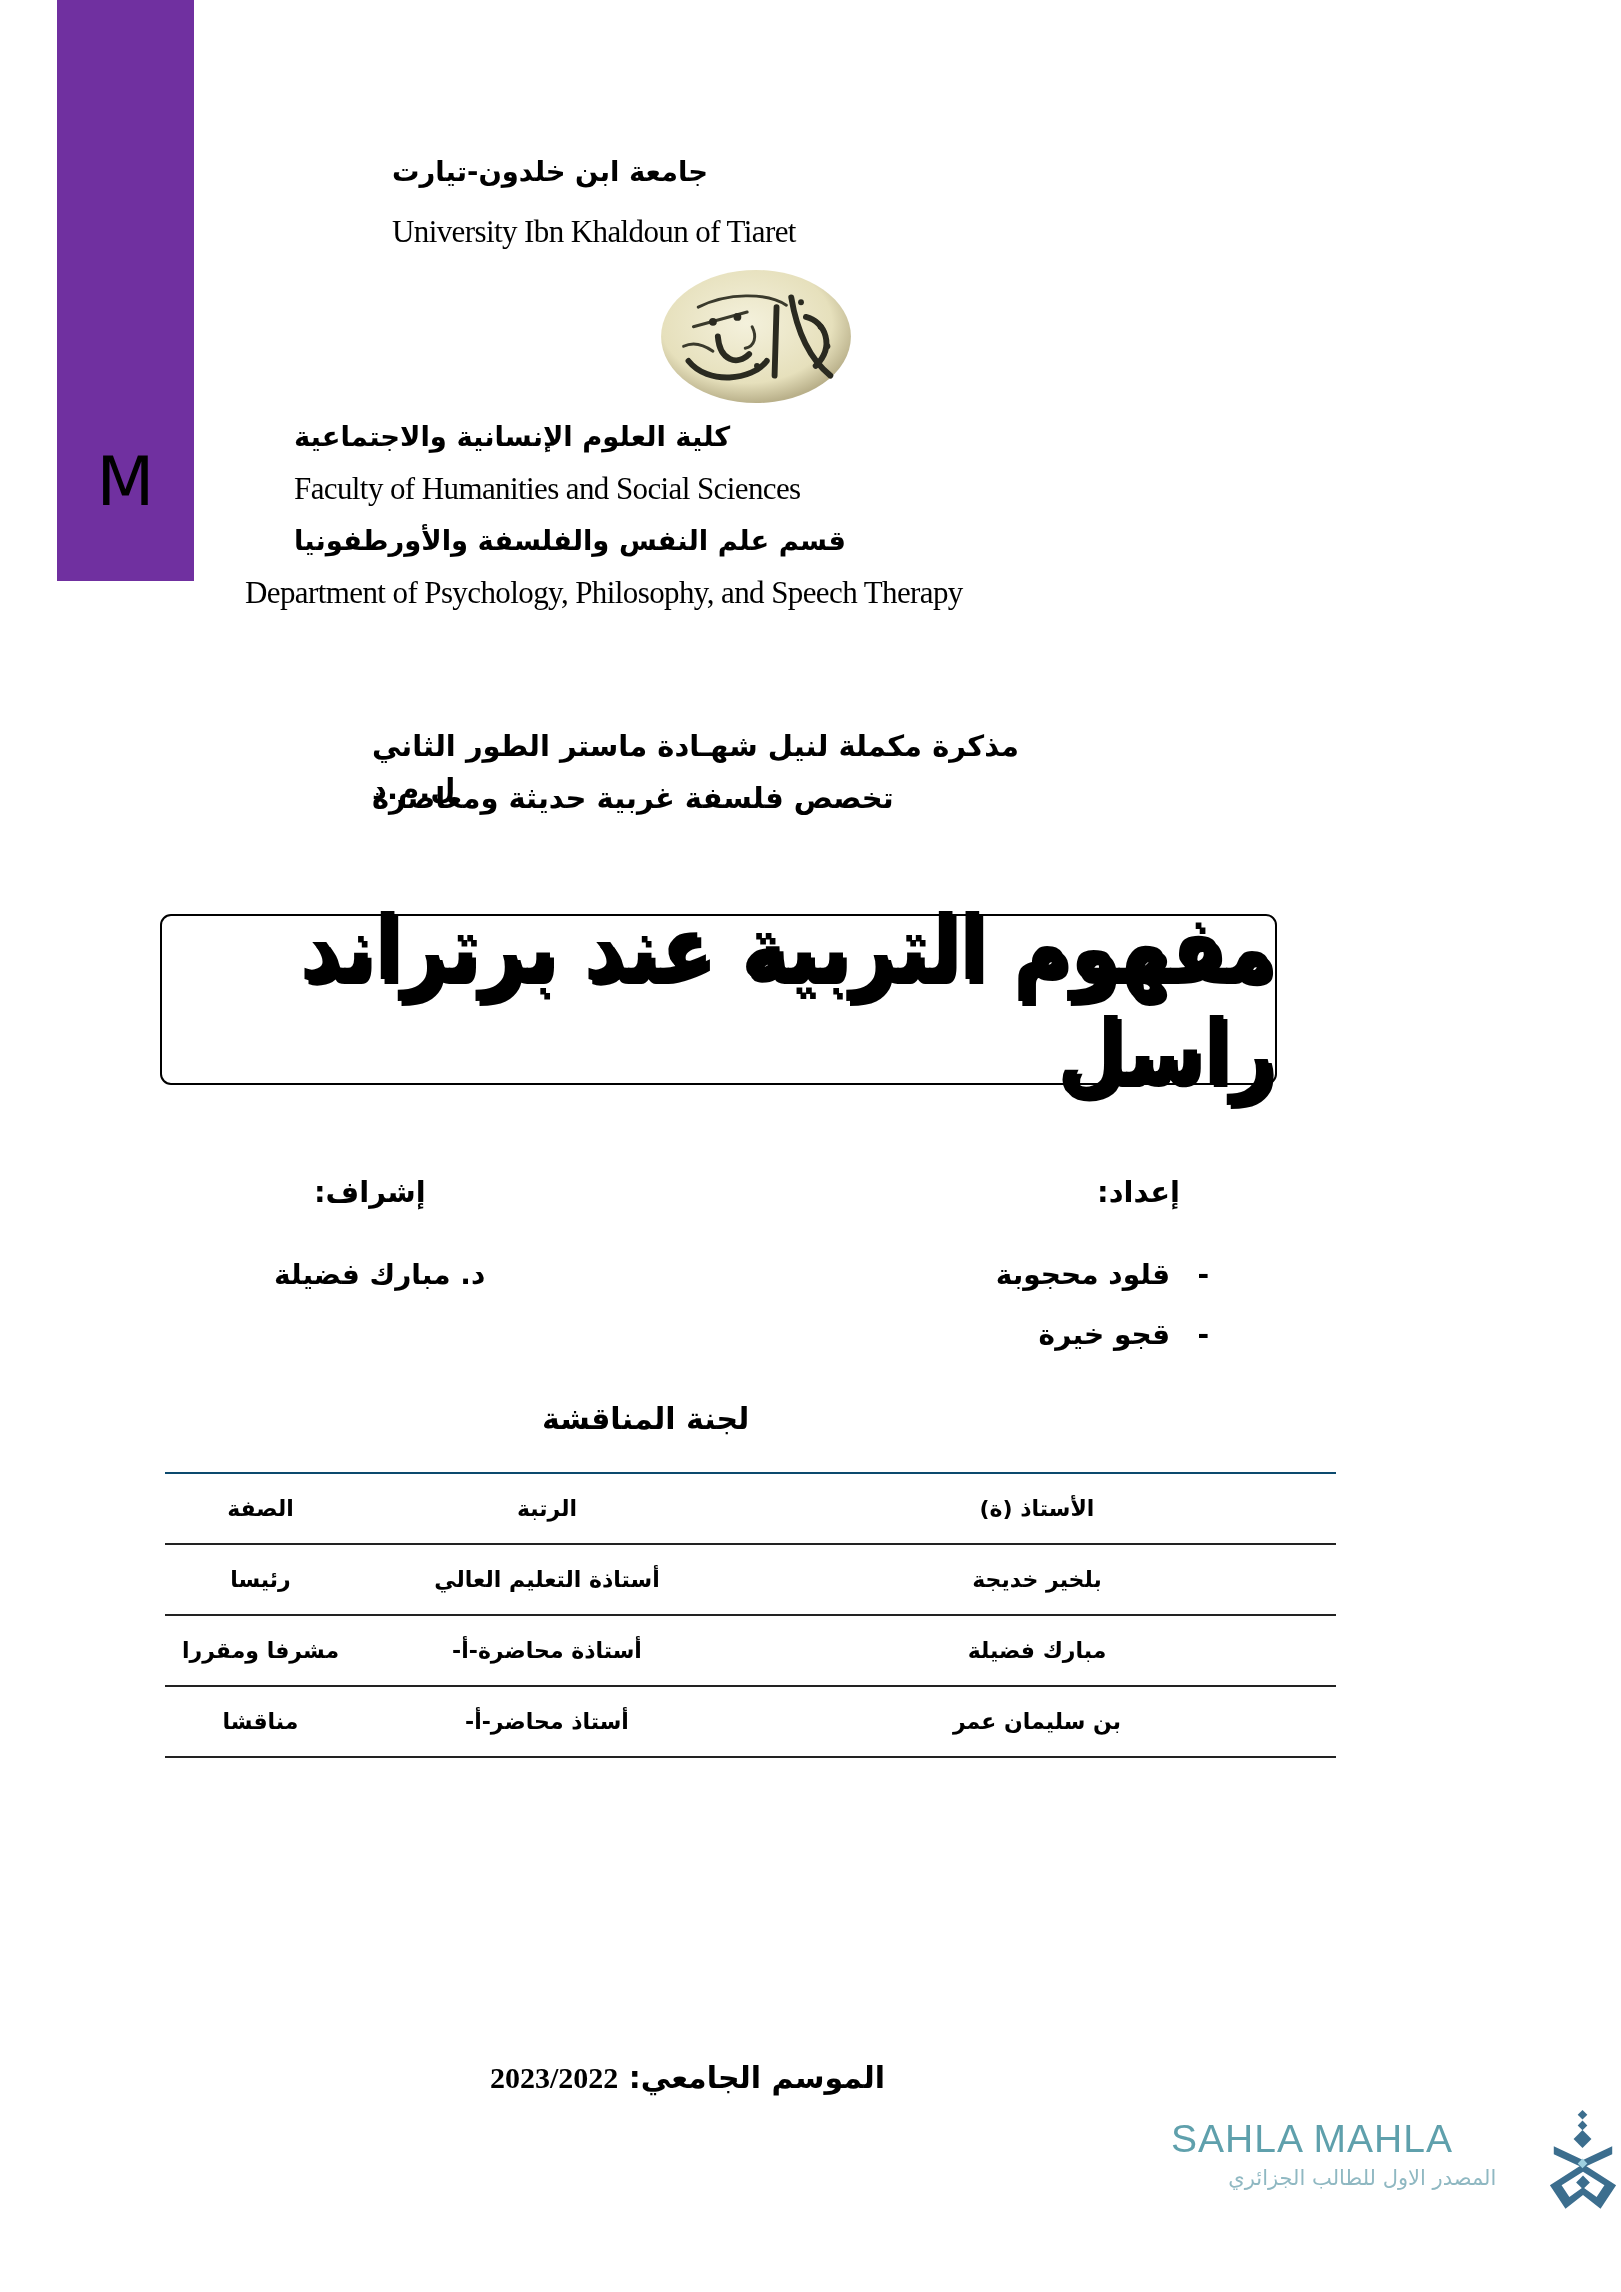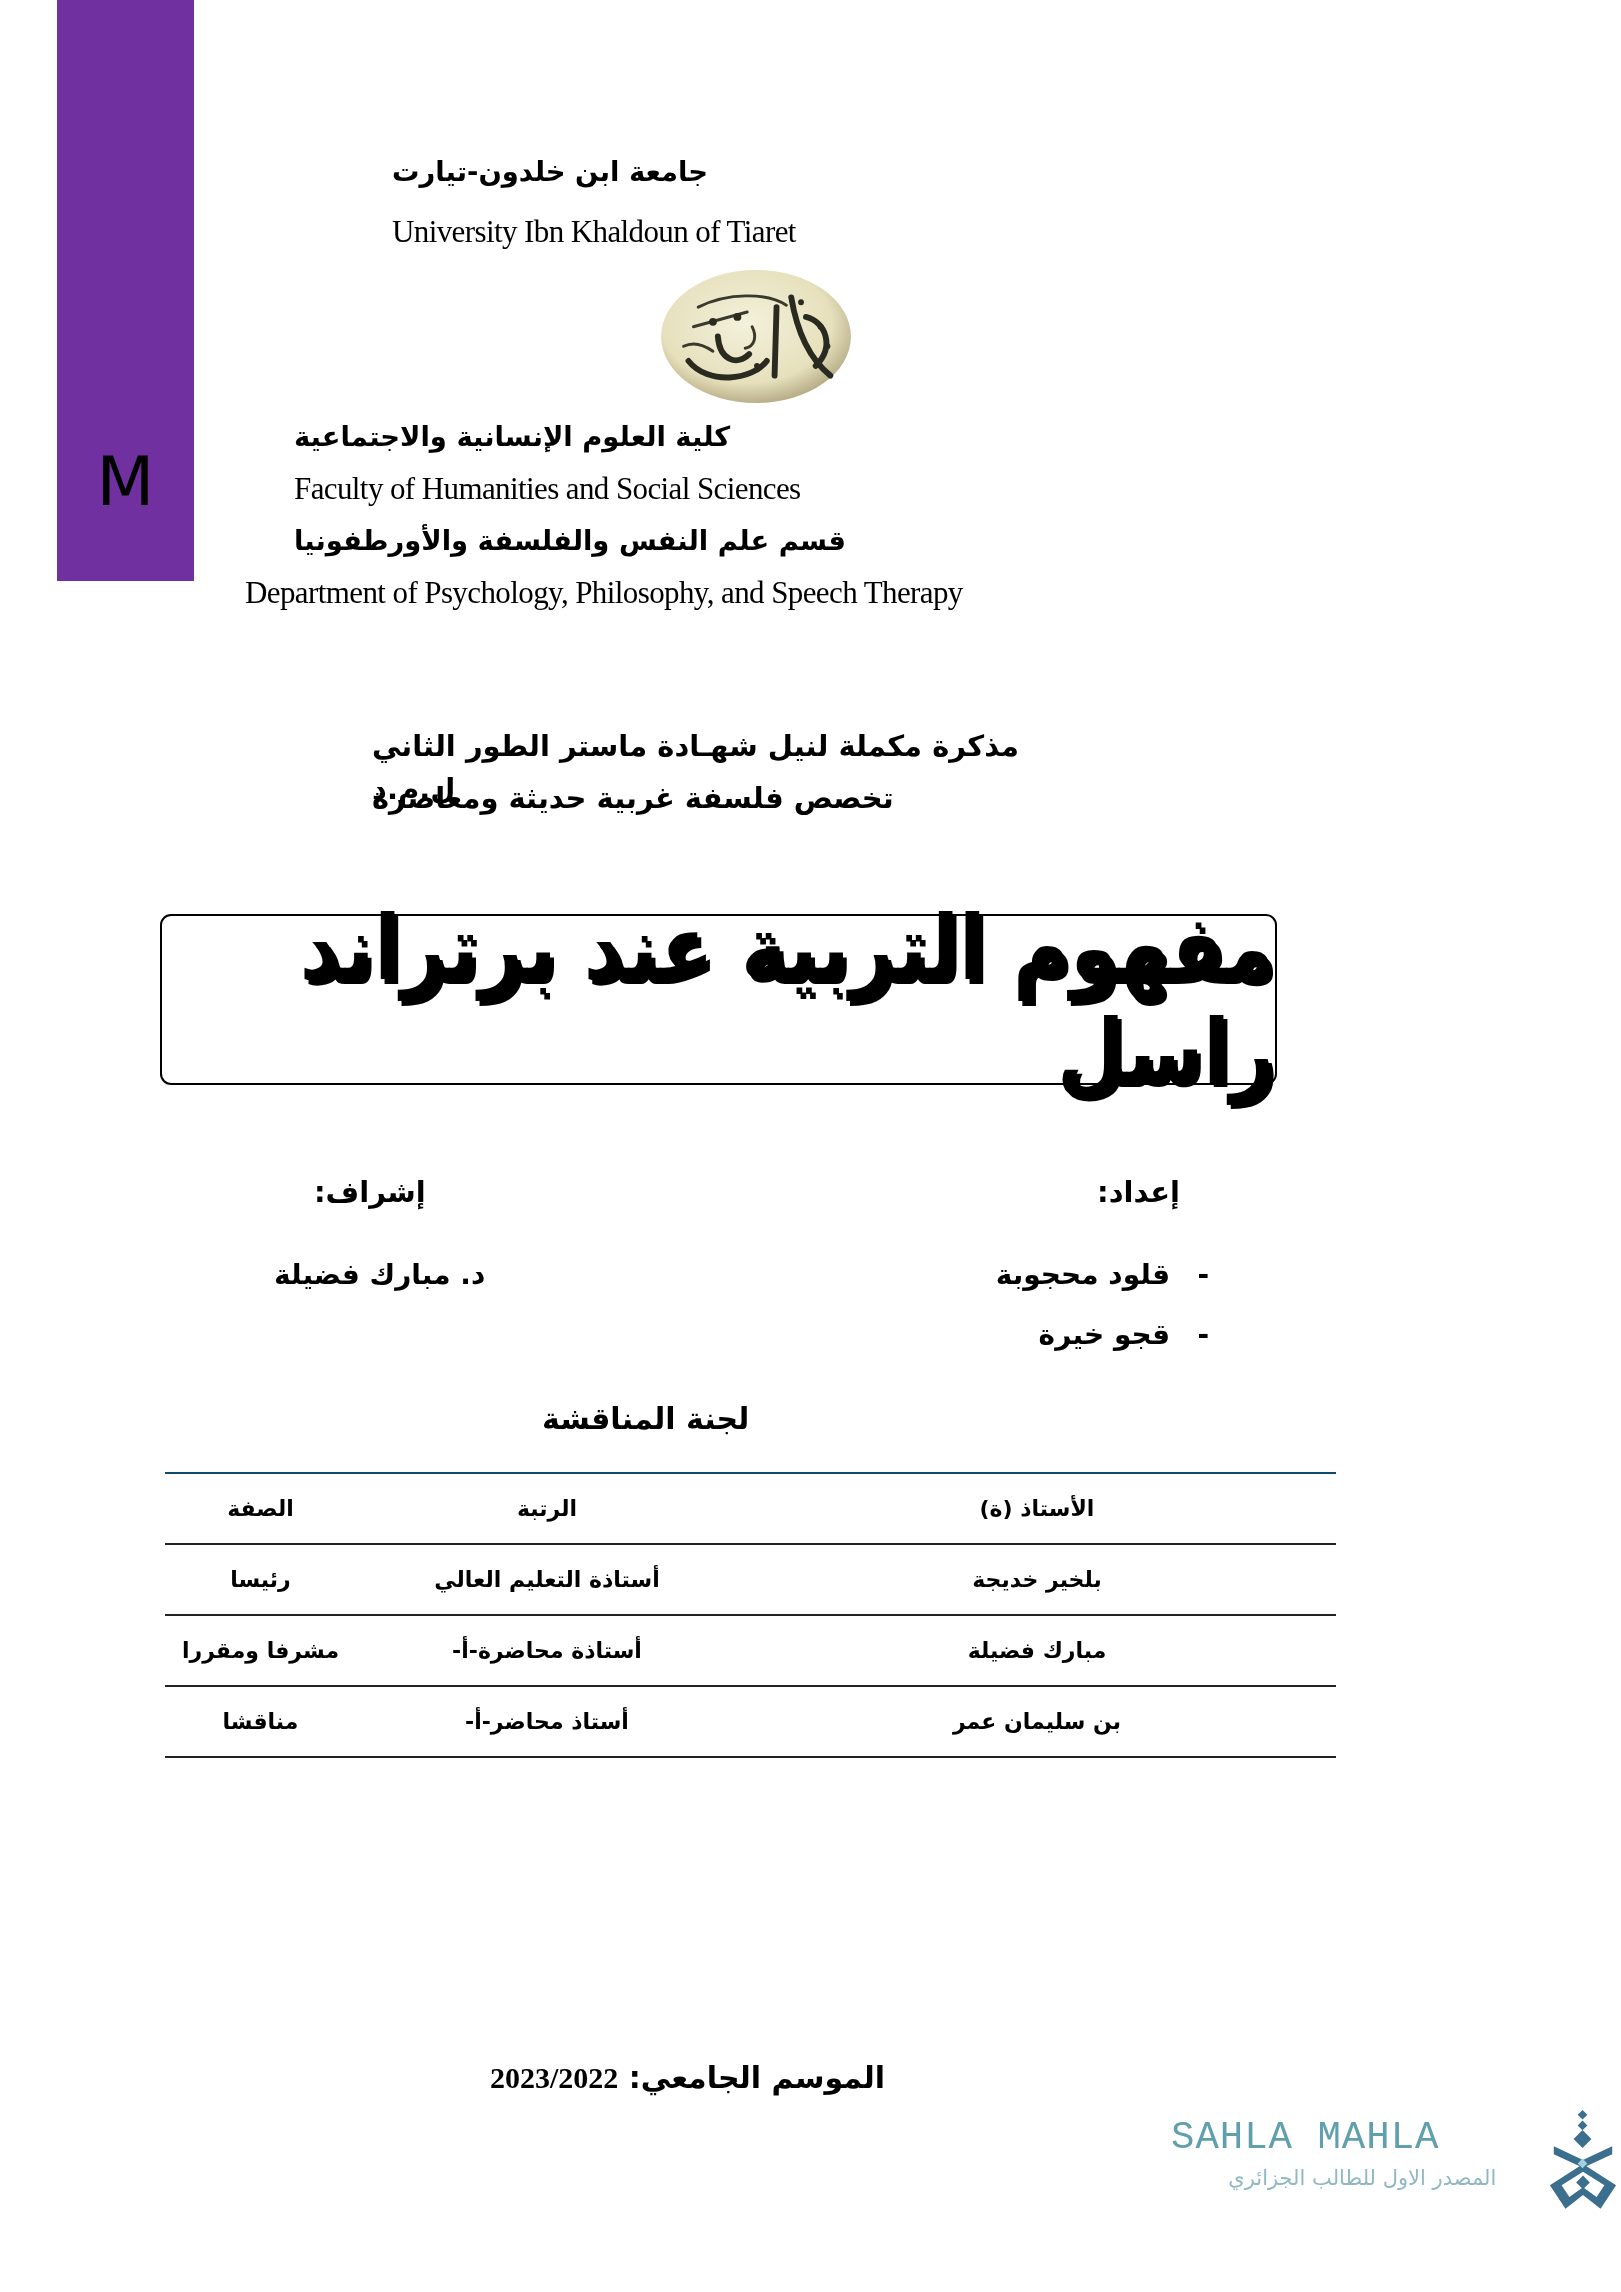--- a/index.html
+++ b/index.html
@@ -67,21 +67,21 @@
     }
     #committee-table .c-name { width: 598px; }
     #committee-table .c-rank { width: 382px; }
     #committee-table .c-role { width: 191px; }
 
     #season { left: 490px; width: 549px; top: 2056px; font-size: 30px; line-height: 43px; }
     #season .num { font-family: Liberation Serif, serif; }
 
     #watermark { left: 1171px; top: 2107px; width: 450px; height: 108px; }
     #wm-en {
-      position: absolute; left: 0; top: 7.8px; font-family: Liberation Mono, monospace;
+      position: absolute; left: 0; top: 7.8px; font-family: Liberation Sans, sans-serif;
       font-size: 39px; color: #5FA0AC; letter-spacing: 1px; line-height: 47px;
     }
     #wm-ar {
       position: absolute; left: 9.8px; top: 57px; width: 363px; direction: rtl; text-align: center;
       font-family: "DejaVu Sans", "Liberation Sans", sans-serif; font-size: 21px; color: #8FB8C2; line-height: 29px;
     }
     #wm-emblem { position: absolute; left: 375px; top: 2px; width: 74px; height: 102px; }
   </style>
 </head>
 <body>

